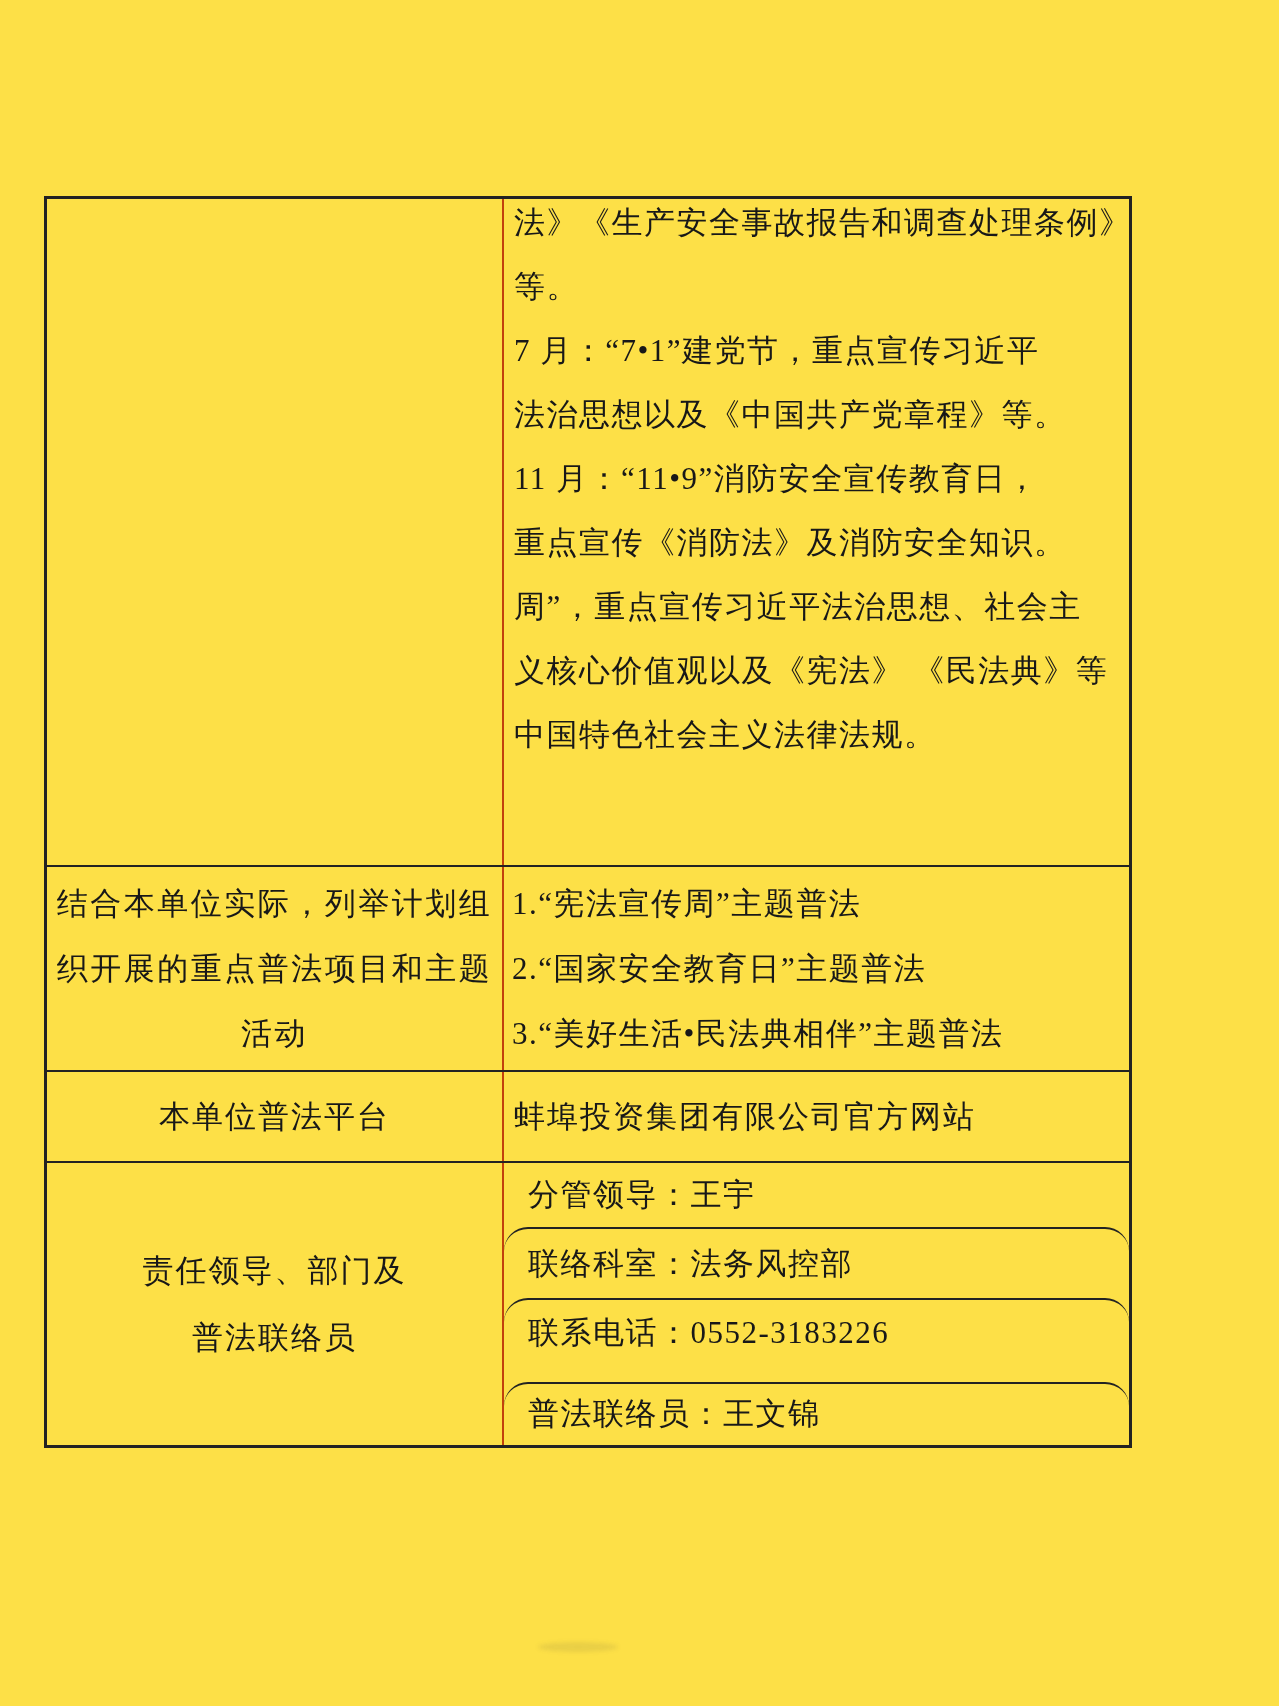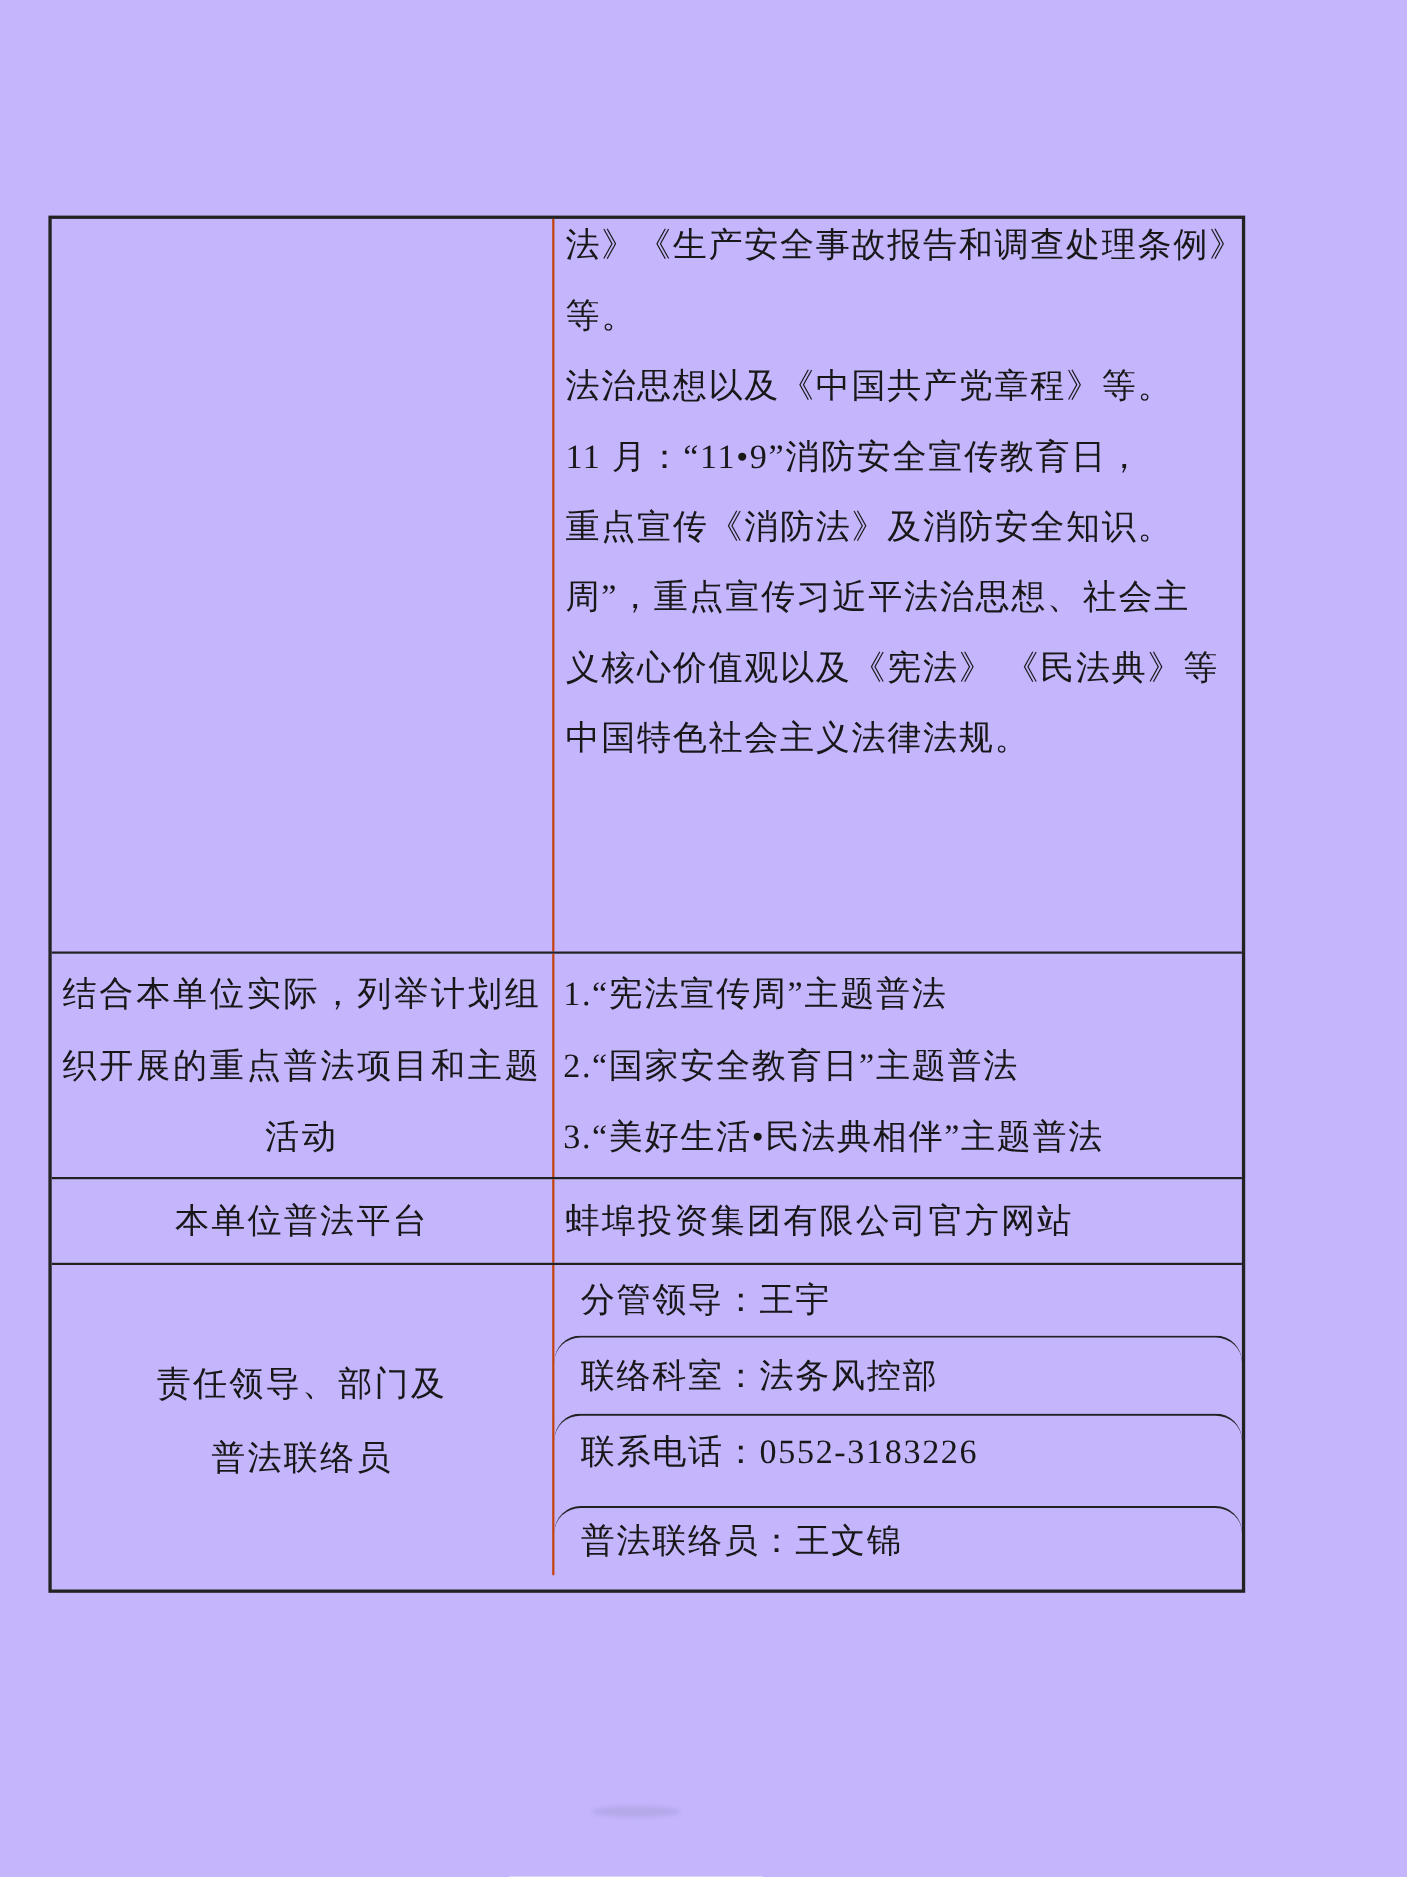--- a/index.html
+++ b/index.html
@@ -1,19 +1,19 @@
 <!DOCTYPE html>
 <html><head>
 <meta charset="utf-8">
 <style>
   html,body{margin:0;padding:0;background:#e8e8e8;}
   .page{
     position:relative;
     width:1279px;height:1706px;
-    background:#c4b5fd;
+    background:#fde047;
     overflow:hidden;
     font-family:"Liberation Serif","DejaVu Serif",serif;
     color:#181818;
     font-size:31px;
     letter-spacing:1px;
   }
   .tbl{
     position:absolute;left:44px;top:196px;
     width:1088px;height:1252px;
     box-sizing:border-box;
@@ -25,21 +25,21 @@
   .cl{
     width:457px;flex:none;box-sizing:border-box;
     border-right:2px solid #c2410c;
     display:flex;flex-direction:column;
     justify-content:center;align-items:center;
     text-align:center;
   }
   .cr{flex:1;box-sizing:border-box;display:flex;flex-direction:column;}
   .r1{height:666px;}
   .r2{height:205px;}
-  .r3{height:78px;}
+  .r3{height:91px;}
   .r4{height:284px;}
   .r1 .cr{padding:0;justify-content:flex-start;}
   .lines{margin-top:-8px;}
   .tline{
     line-height:64px;white-space:nowrap;
     padding-left:10px;letter-spacing:1.5px;
   }
   .r2 .cl .wline{line-height:65px;letter-spacing:2.5px;white-space:nowrap;}
   .r2 .cr{justify-content:center;}
   .r2 .cr .item{line-height:65px;padding-left:8px;white-space:nowrap;letter-spacing:1.5px;}
@@ -69,20 +69,21 @@
 <div class="page">
 
   <div class="tbl">
 
     <div class="row r1">
       <div class="cl"></div>
       <div class="cr">
         <div class="lines">
           <div class="tline">法》《生产安全事故报告和调查处理条例》</div>
           <div class="tline">等。</div>
+          <div class="tline">7 月：“7•1”建党节，重点宣传习近平</div>
           <div class="tline">法治思想以及《中国共产党章程》等。</div>
           <div class="tline">11 月：“11•9”消防安全宣传教育日，</div>
           <div class="tline">重点宣传《消防法》及消防安全知识。</div>
           <div class="tline">周”，重点宣传习近平法治思想、社会主</div>
           <div class="tline">义核心价值观以及《宪法》 《民法典》等</div>
           <div class="tline">中国特色社会主义法律法规。</div>
         </div>
       </div>
     </div>
 

